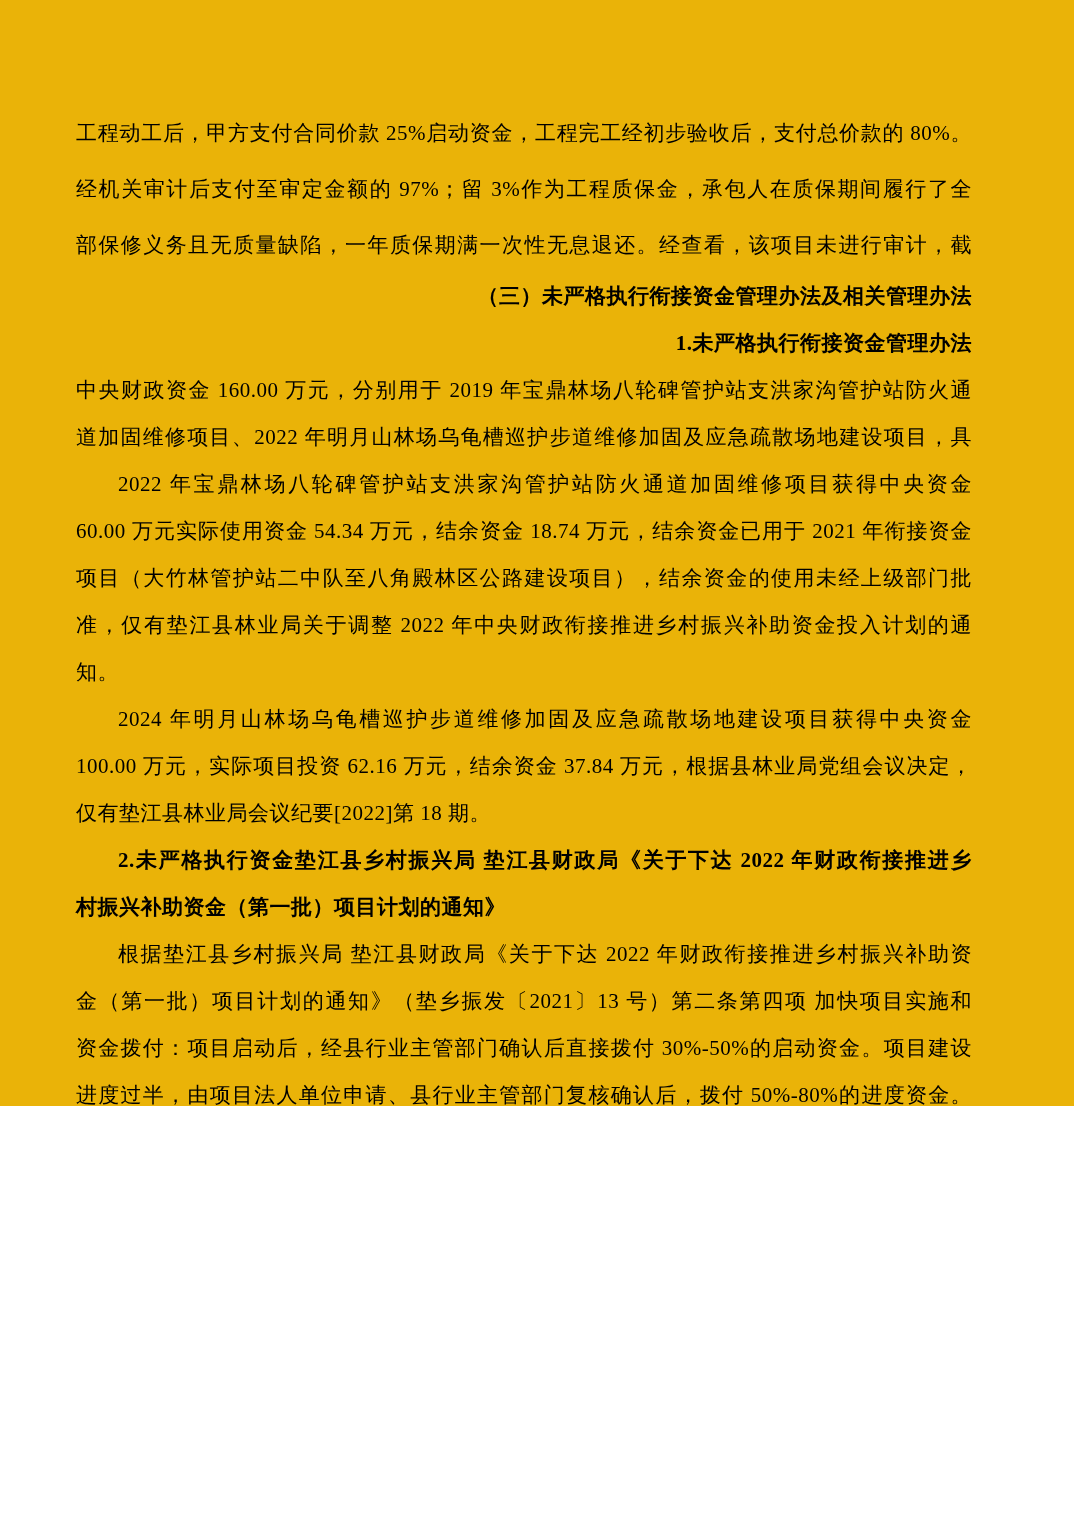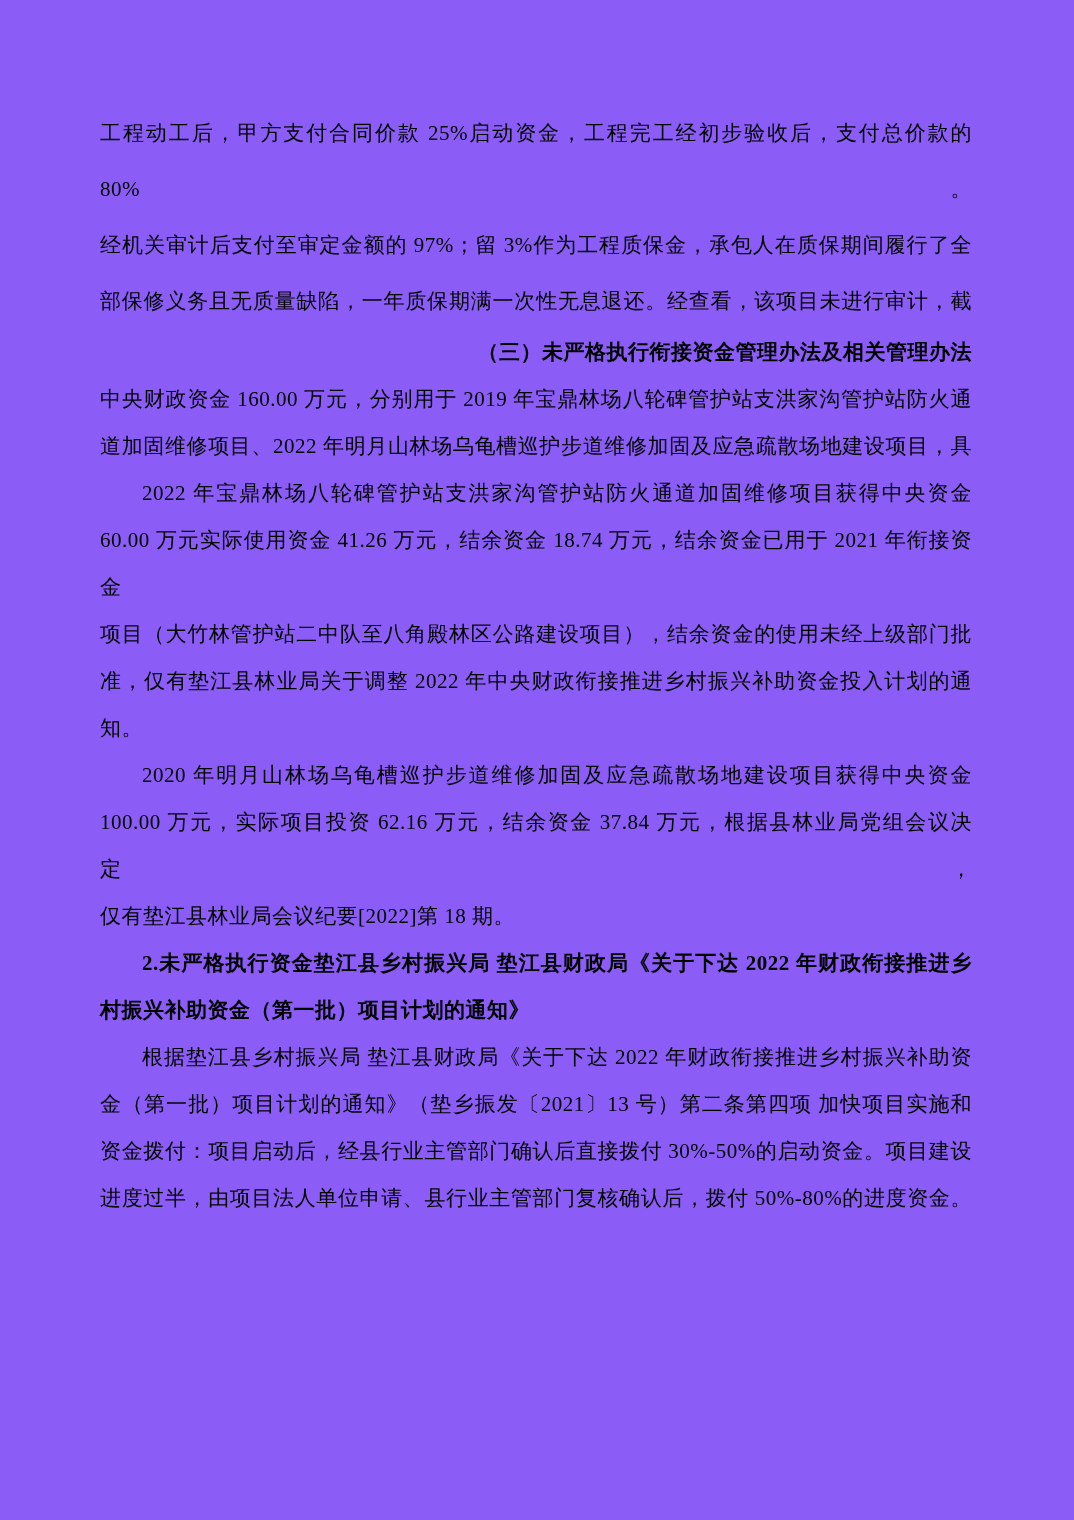--- a/index.html
+++ b/index.html
@@ -4,25 +4,25 @@
 <style>
   html, body {
     margin: 0;
     padding: 0;
     background: #ffffff;
   }
   .page {
     position: relative;
     box-sizing: border-box;
     width: 1074px;
-    height: 1520px;
+    height: 1106px;
     margin: 0 auto;
-    background: #8b5cf6;
+    background: #eab308;
     color: #000000;
-    padding: 105px 102px 0 100px;
+    padding: 105px 102px 0 76px;
     overflow: hidden;
     font-family: "Liberation Serif", "DejaVu Serif", serif;
   }
   .block {
     margin: 0;
     padding: 0;
   }
   .line {
     font-size: 21px;
     line-height: 47px;
@@ -51,33 +51,36 @@
 <div class="page">
   <div id="doc" style="color: rgb(0, 0, 0);">
       <div class="block body loose">
         <div class="line just">工程动工后，甲方支付合同价款 25%启动资金，工程完工经初步验收后，支付总价款的 80%。</div>
         <div class="line just">经机关审计后支付至审定金额的 97%；留 3%作为工程质保金，承包人在质保期间履行了全</div>
         <div class="line just">部保修义务且无质量缺陷，一年质保期满一次性无息退还。经查看，该项目未进行审计，截</div>
       </div>
       <div class="block heading">
         <div class="line indent">（三）未严格执行衔接资金管理办法及相关管理办法</div>
       </div>
+      <div class="block heading">
+        <div class="line indent">1.未严格执行衔接资金管理办法</div>
+      </div>
       <div class="block body">
         <div class="line just">中央财政资金 160.00 万元，分别用于 2019 年宝鼎林场八轮碑管护站支洪家沟管护站防火通</div>
         <div class="line just">道加固维修项目、2022 年明月山林场乌龟槽巡护步道维修加固及应急疏散场地建设项目，具</div>
       </div>
       <div class="block body">
         <div class="line just indent">2022 年宝鼎林场八轮碑管护站支洪家沟管护站防火通道加固维修项目获得中央资金</div>
-        <div class="line just">60.00 万元实际使用资金 41.26 万元，结余资金 18.74 万元，结余资金已用于 2021 年衔接资金</div>
+        <div class="line just">60.00 万元实际使用资金 54.34 万元，结余资金 18.74 万元，结余资金已用于 2021 年衔接资金</div>
         <div class="line just">项目（大竹林管护站二中队至八角殿林区公路建设项目），结余资金的使用未经上级部门批</div>
         <div class="line just">准，仅有垫江县林业局关于调整 2022 年中央财政衔接推进乡村振兴补助资金投入计划的通</div>
         <div class="line">知。</div>
       </div>
       <div class="block body">
-        <div class="line just indent">2020 年明月山林场乌龟槽巡护步道维修加固及应急疏散场地建设项目获得中央资金</div>
+        <div class="line just indent">2024 年明月山林场乌龟槽巡护步道维修加固及应急疏散场地建设项目获得中央资金</div>
         <div class="line just">100.00 万元，实际项目投资 62.16 万元，结余资金 37.84 万元，根据县林业局党组会议决定，</div>
         <div class="line">仅有垫江县林业局会议纪要[2022]第 18 期。</div>
       </div>
       <div class="block heading">
         <div class="line just indent">2.未严格执行资金垫江县乡村振兴局 垫江县财政局《关于下达 2022 年财政衔接推进乡</div>
         <div class="line">村振兴补助资金（第一批）项目计划的通知》</div>
       </div>
       <div class="block body">
         <div class="line just indent">根据垫江县乡村振兴局 垫江县财政局《关于下达 2022 年财政衔接推进乡村振兴补助资</div>
         <div class="line just">金（第一批）项目计划的通知》（垫乡振发〔2021〕13 号）第二条第四项 加快项目实施和</div>

